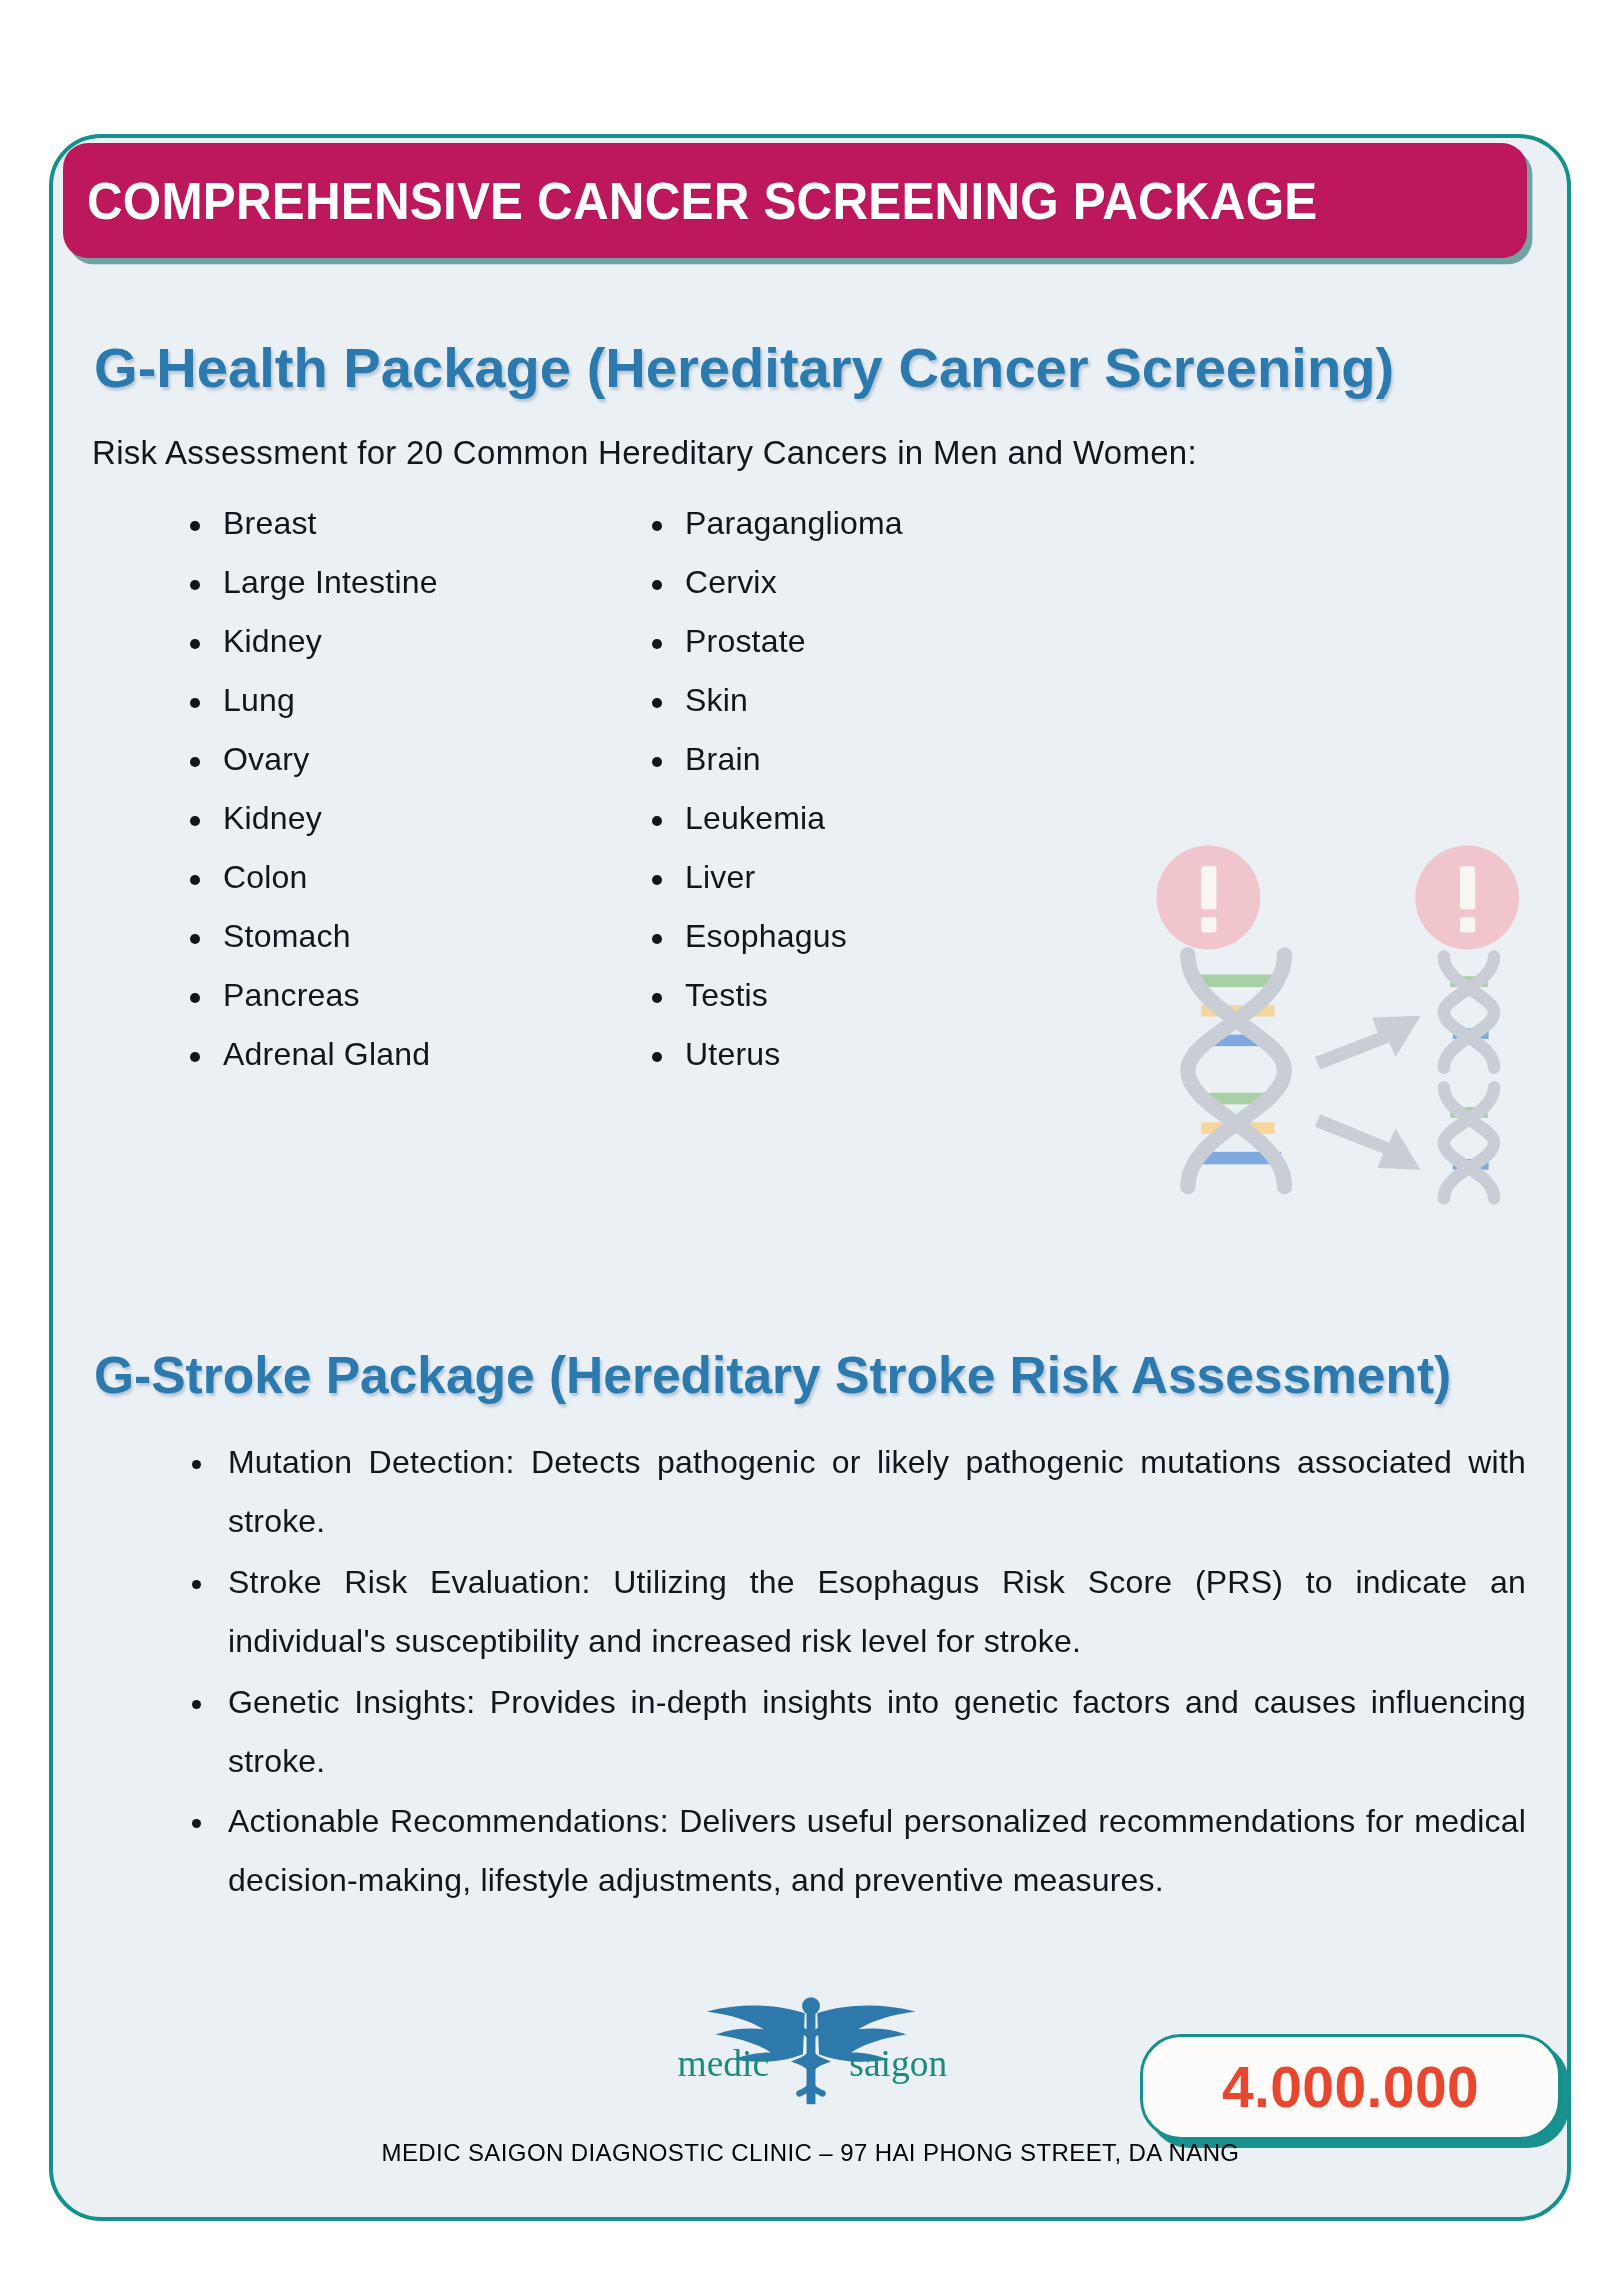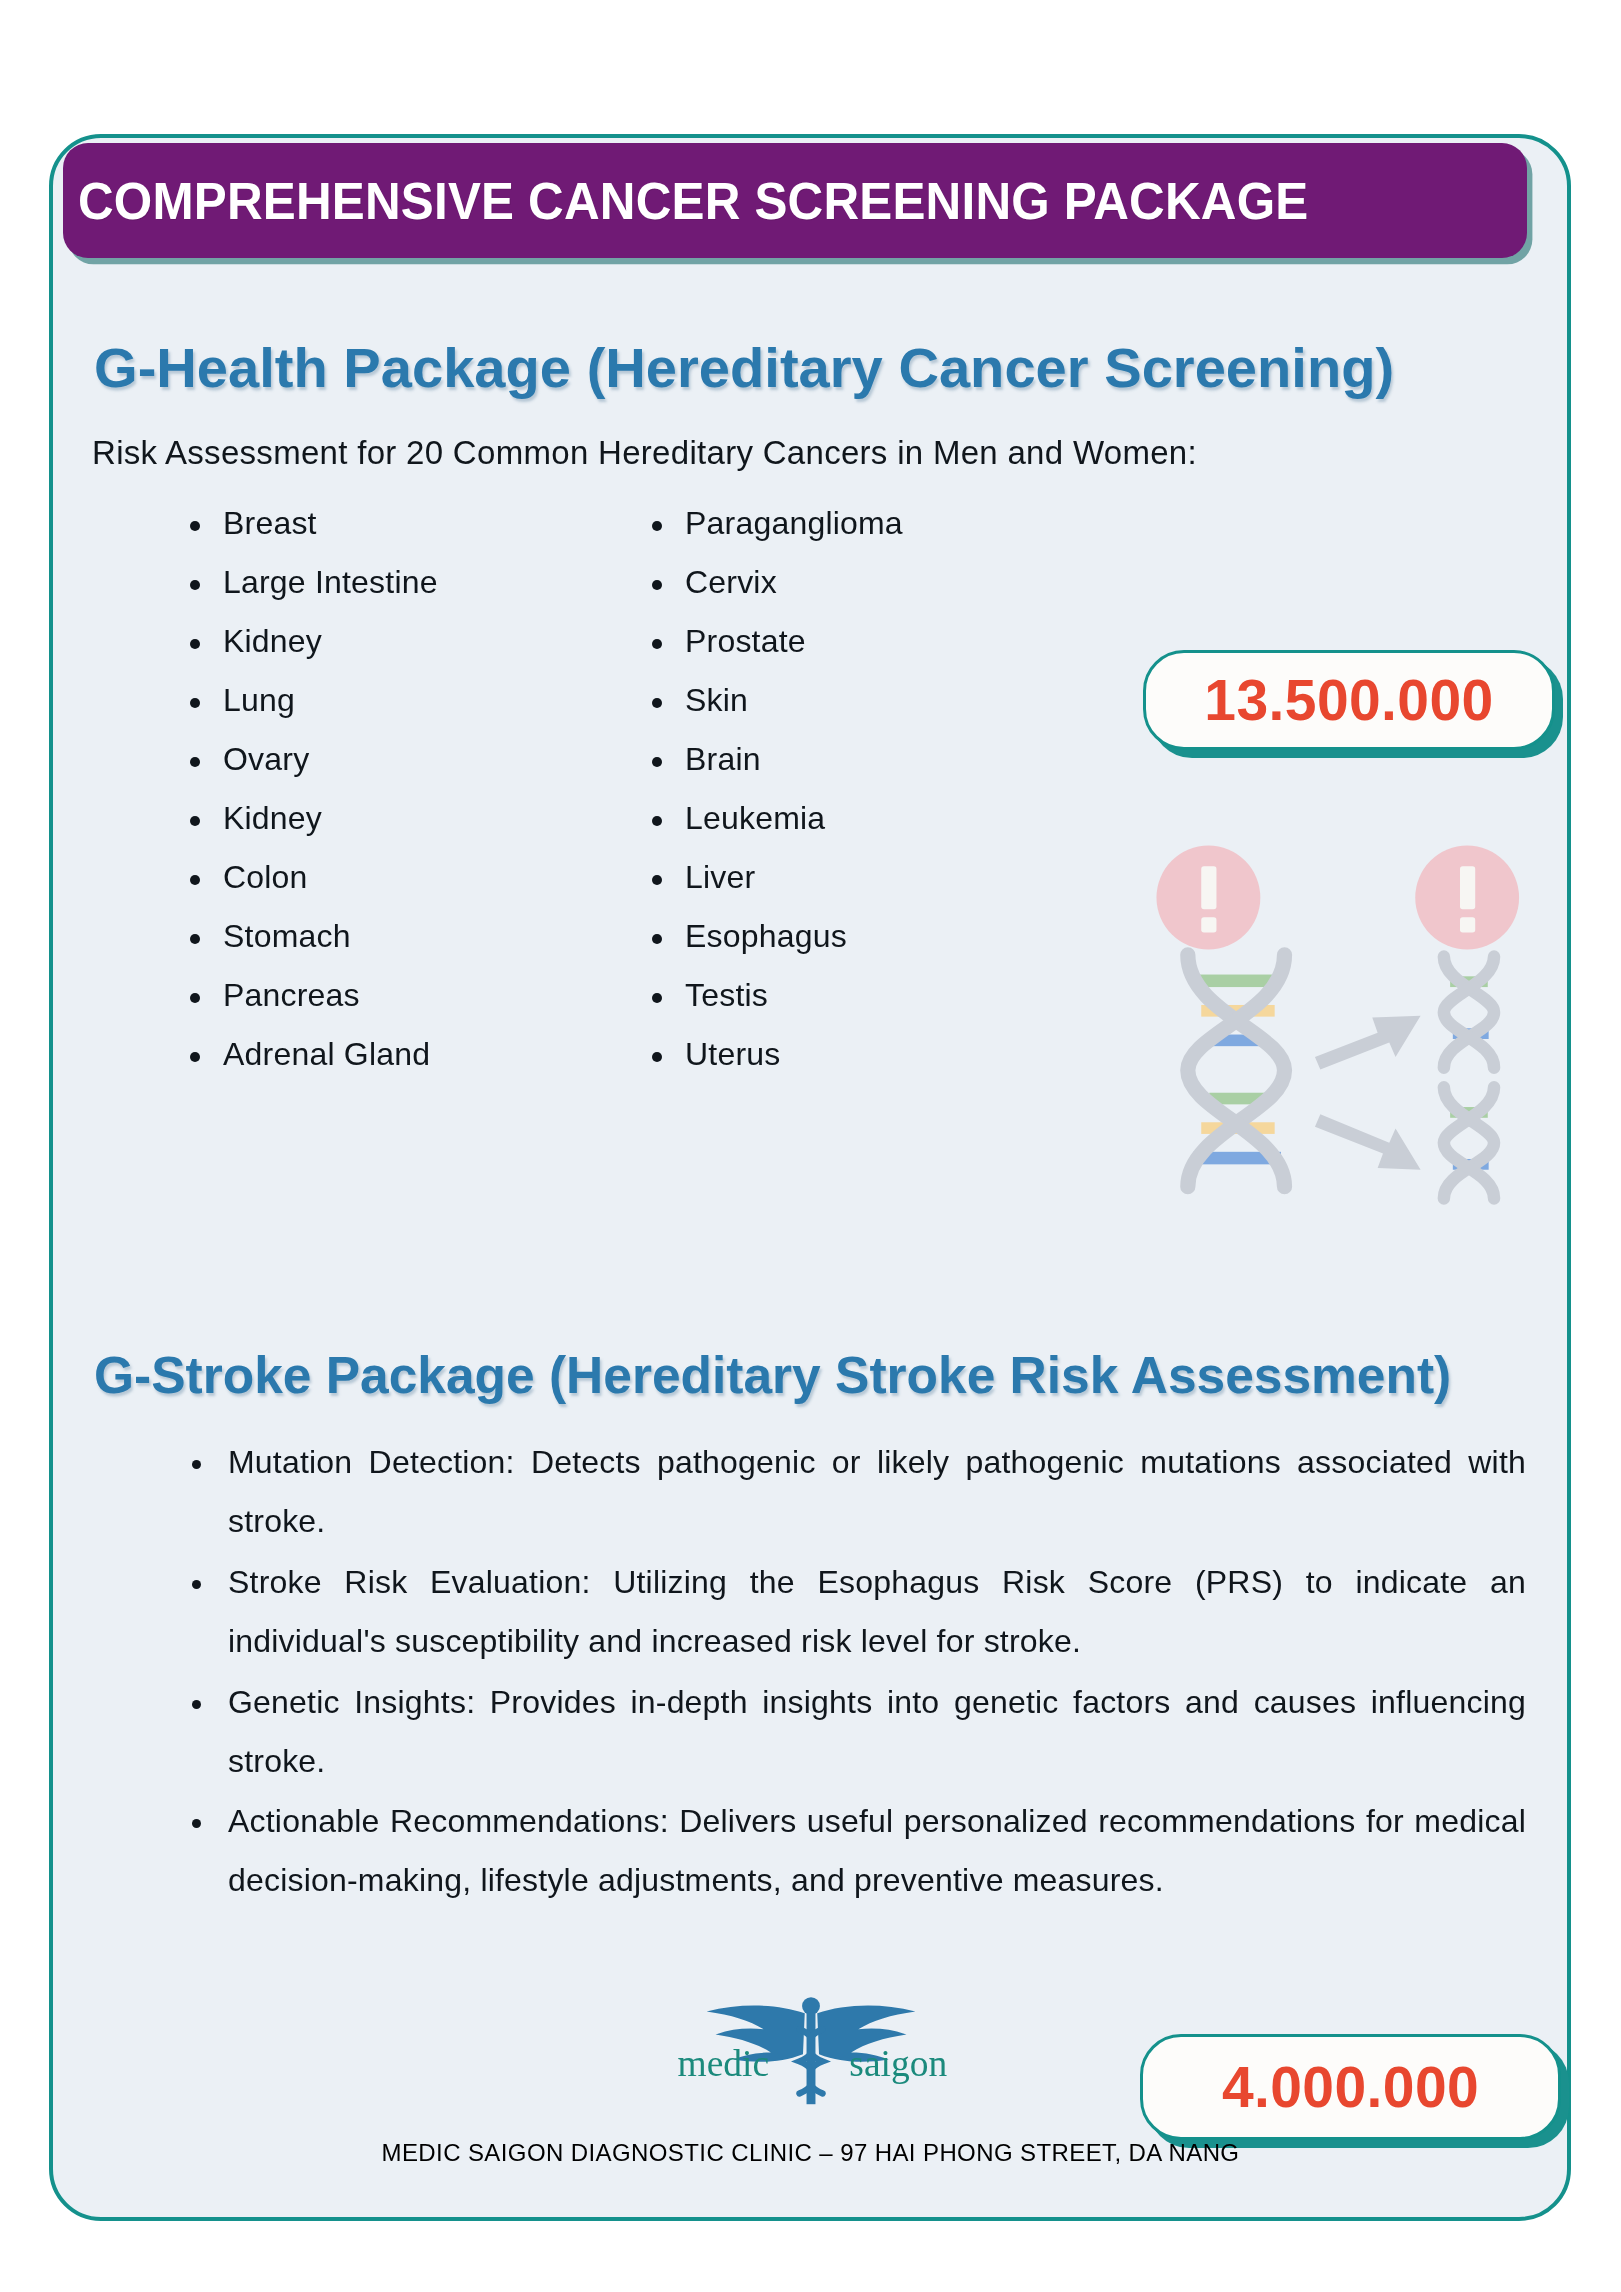--- a/index.html
+++ b/index.html
@@ -31,26 +31,26 @@
     border-radius: 52px;
   }
 
   
   #banner {
     position: absolute;
     left: 63px;
     top: 143px;
     width: 1464px;
     height: 115px;
-    background: #701a75;
+    background: #be185d;
     border-radius: 25px;
     box-shadow: 5.4px 6.3px 0 rgba(12,100,98,0.55);
     display: flex;
     align-items: center;
-    padding-left: 15px;
+    padding-left: 24px;
     z-index: 5;
   }
   #banner-title {
     color: #ffffff;
     font-size: 52px;
     font-weight: 700;
     letter-spacing: 0.2px;
     white-space: nowrap;
     font-family: "Liberation Sans Narrow", "Liberation Sans", sans-serif;
     transform: scaleX(0.95);
@@ -261,23 +261,20 @@
       <li>Prostate</li>
       <li>Skin</li>
       <li>Brain</li>
       <li>Leukemia</li>
       <li>Liver</li>
       <li>Esophagus</li>
       <li>Testis</li>
       <li>Uterus</li>
     </ul>
 
-    <div id="price-ghealth" class="price-badge">
-      <span class="price-text">13.500.000</span>
-    </div>
 
     <div id="dna-illustration">
       <svg width="385" height="394" viewBox="0 0 430 440" xmlns="http://www.w3.org/2000/svg">
 
         <g>
           <circle cx="63" cy="62" r="58" fill="#f0c6cc"></circle>
           <rect x="55" y="27" width="17" height="48" rx="3" fill="#f7f6f3"></rect>
           <rect x="55" y="84" width="17" height="17" rx="3" fill="#f7f6f3"></rect>
         </g>
 

